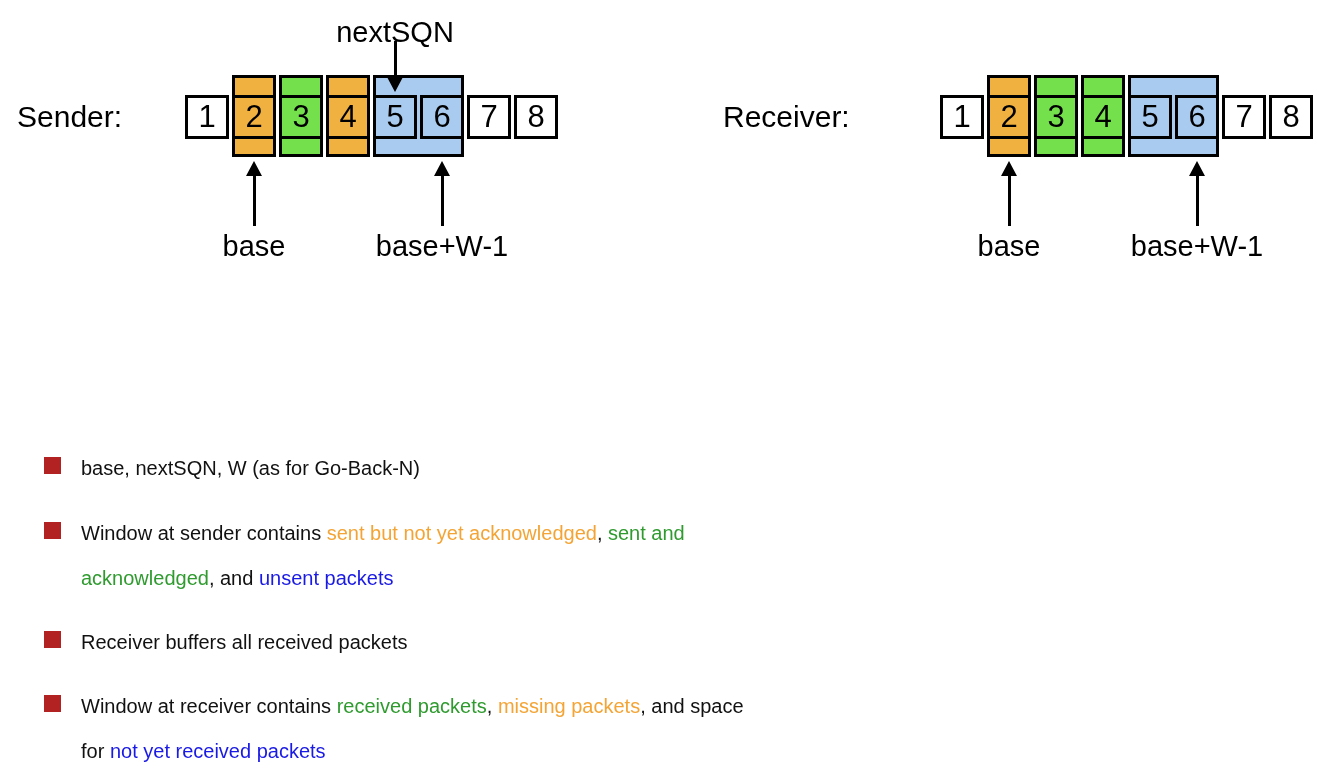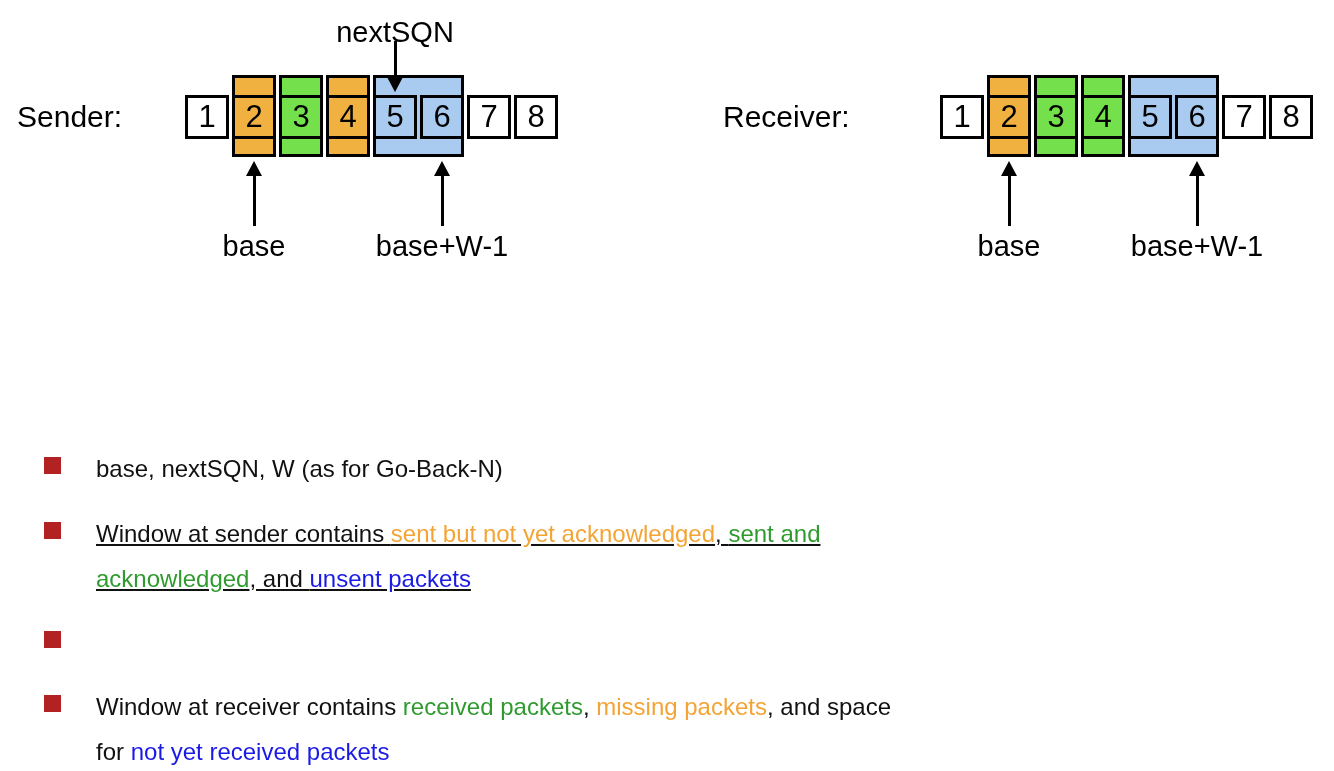--- a/index.html
+++ b/index.html
@@ -15,21 +15,21 @@
   }
   .cell-num{font-size:31px;color:#000;z-index:3;}
   .vline{position:absolute;width:3px;background:#000;z-index:5;}
   .head-up{position:absolute;width:0;height:0;z-index:5;
     border-left:8px solid transparent;border-right:8px solid transparent;border-bottom:15px solid #000;}
   .head-down{position:absolute;width:0;height:0;z-index:5;
     border-left:8px solid transparent;border-right:8px solid transparent;border-top:15px solid #000;}
   .ptr-label{position:absolute;font-size:29px;color:#000;transform:translateX(-50%);white-space:nowrap;z-index:5;}
   .bullet{position:absolute;left:44px;display:flex;align-items:flex-start;}
   .bullet-sq{width:17px;height:17px;margin-top:11px;flex:0 0 auto;}
-  .bullet-txt{margin-left:35px;font-size:24px;line-height:45px;white-space:nowrap;color:#111;}
+  .bullet-txt{margin-left:20px;font-size:20px;line-height:45px;white-space:nowrap;color:#111;}
 </style>
 </head>
 <body>
 
 <div class="canvas">
   <div id="diagram-layer">
       <div class="dlabel" style="left: 17px; top: 100px; position: absolute; text-align: right;">Sender:</div>
       <div class="overlay" style="left: 232px; top: 75px; width: 44px; height: 82px; position: absolute; background: rgb(240, 177, 64);"></div>
       <div class="overlay" style="left: 279px; top: 75px; width: 44px; height: 82px; position: absolute; background: rgb(116, 224, 76);"></div>
       <div class="overlay" style="left: 326px; top: 75px; width: 44px; height: 82px; position: absolute; background: rgb(240, 177, 64);"></div>
@@ -101,25 +101,26 @@
       <div class="ptr-label" style="left: 1009px; top: 230px; position: absolute;">base</div>
       <div class="head-up" style="left: 1189px; top: 161px; position: absolute;"></div>
       <div class="vline" style="left: 1195.5px; top: 175px; height: 51px; position: absolute;"></div>
       <div class="ptr-label" style="left: 1197px; top: 230px; position: absolute;">base+W-1</div>
     </div>
   <div id="bullet-layer">
       <div class="bullet" style="top: 446px;">
         <div class="bullet-sq" style="position: static; background: rgb(178, 34, 34);"></div>
         <div class="bullet-txt" style="position: static;"><span style="color: rgb(17, 17, 17);">base, nextSQN, W (as for Go-Back-N)</span></div>
       </div>
-      <div class="bullet" style="top: 511px; text-decoration: underline;">
+      <div class="bullet" style="top: 511px;">
         <div class="bullet-sq" style="position: static; background: rgb(178, 34, 34);"></div>
         <div class="bullet-txt" style="position: static;"><span style="color: rgb(17, 17, 17);">Window at sender contains </span><span style="color: rgb(244, 164, 52);">sent but not yet acknowledged</span><span style="color: rgb(17, 17, 17);">, </span><span style="color: rgb(47, 155, 47);">sent and</span><br><span style="color: rgb(47, 155, 47);">acknowledged</span><span style="color: rgb(17, 17, 17);">, and </span><span style="color: rgb(26, 26, 230);">unsent packets</span></div>
       </div>
       <div class="bullet" style="top: 620px;">
         <div class="bullet-sq" style="position: static; background: rgb(178, 34, 34);"></div>
+        <div class="bullet-txt" style="position: static;"><span style="color: rgb(17, 17, 17);">Receiver buffers all received packets</span></div>
       </div>
       <div class="bullet" style="top: 684px;">
         <div class="bullet-sq" style="position: static; background: rgb(178, 34, 34);"></div>
         <div class="bullet-txt" style="position: static;"><span style="color: rgb(17, 17, 17);">Window at receiver contains </span><span style="color: rgb(47, 155, 47);">received packets</span><span style="color: rgb(17, 17, 17);">, </span><span style="color: rgb(244, 164, 52);">missing packets</span><span style="color: rgb(17, 17, 17);">, and space</span><br><span style="color: rgb(17, 17, 17);">for </span><span style="color: rgb(26, 26, 230);">not yet received packets</span></div>
       </div>
     </div>
 </div>
 
 </body></html>

